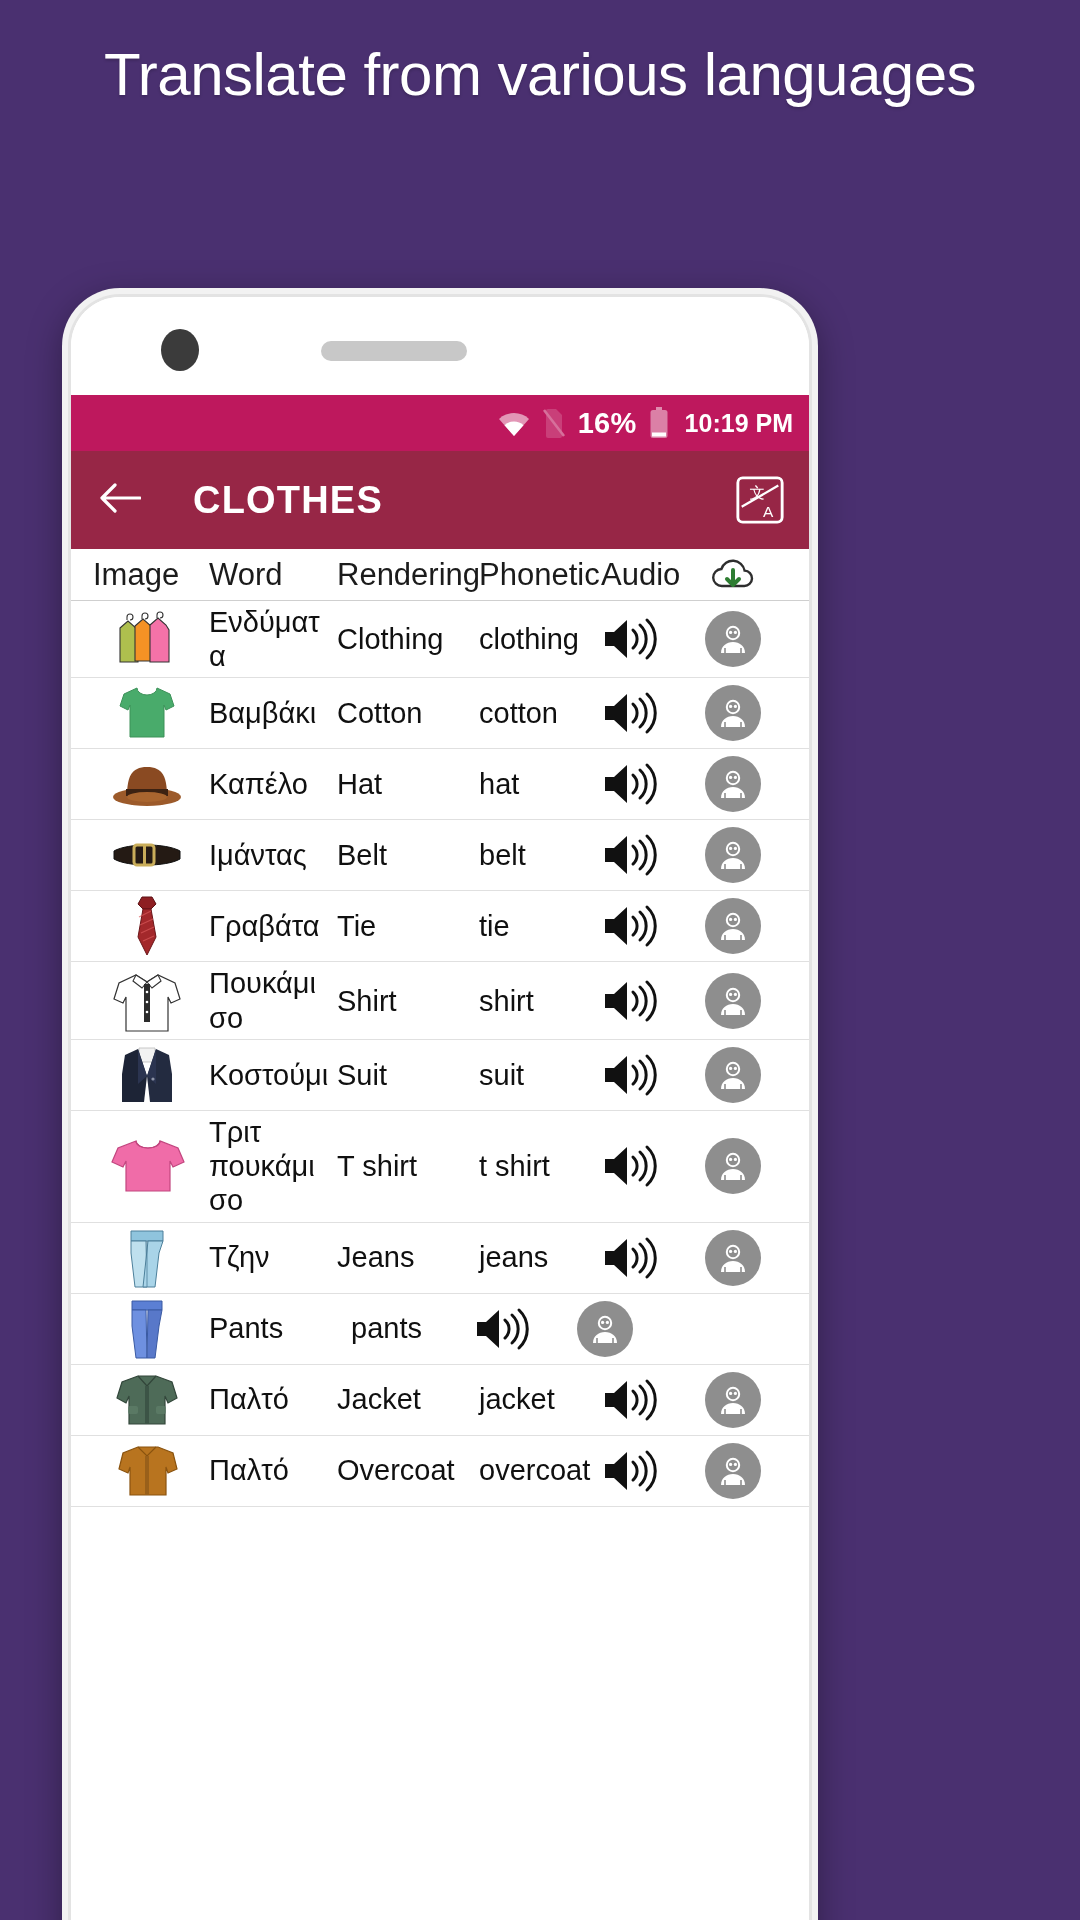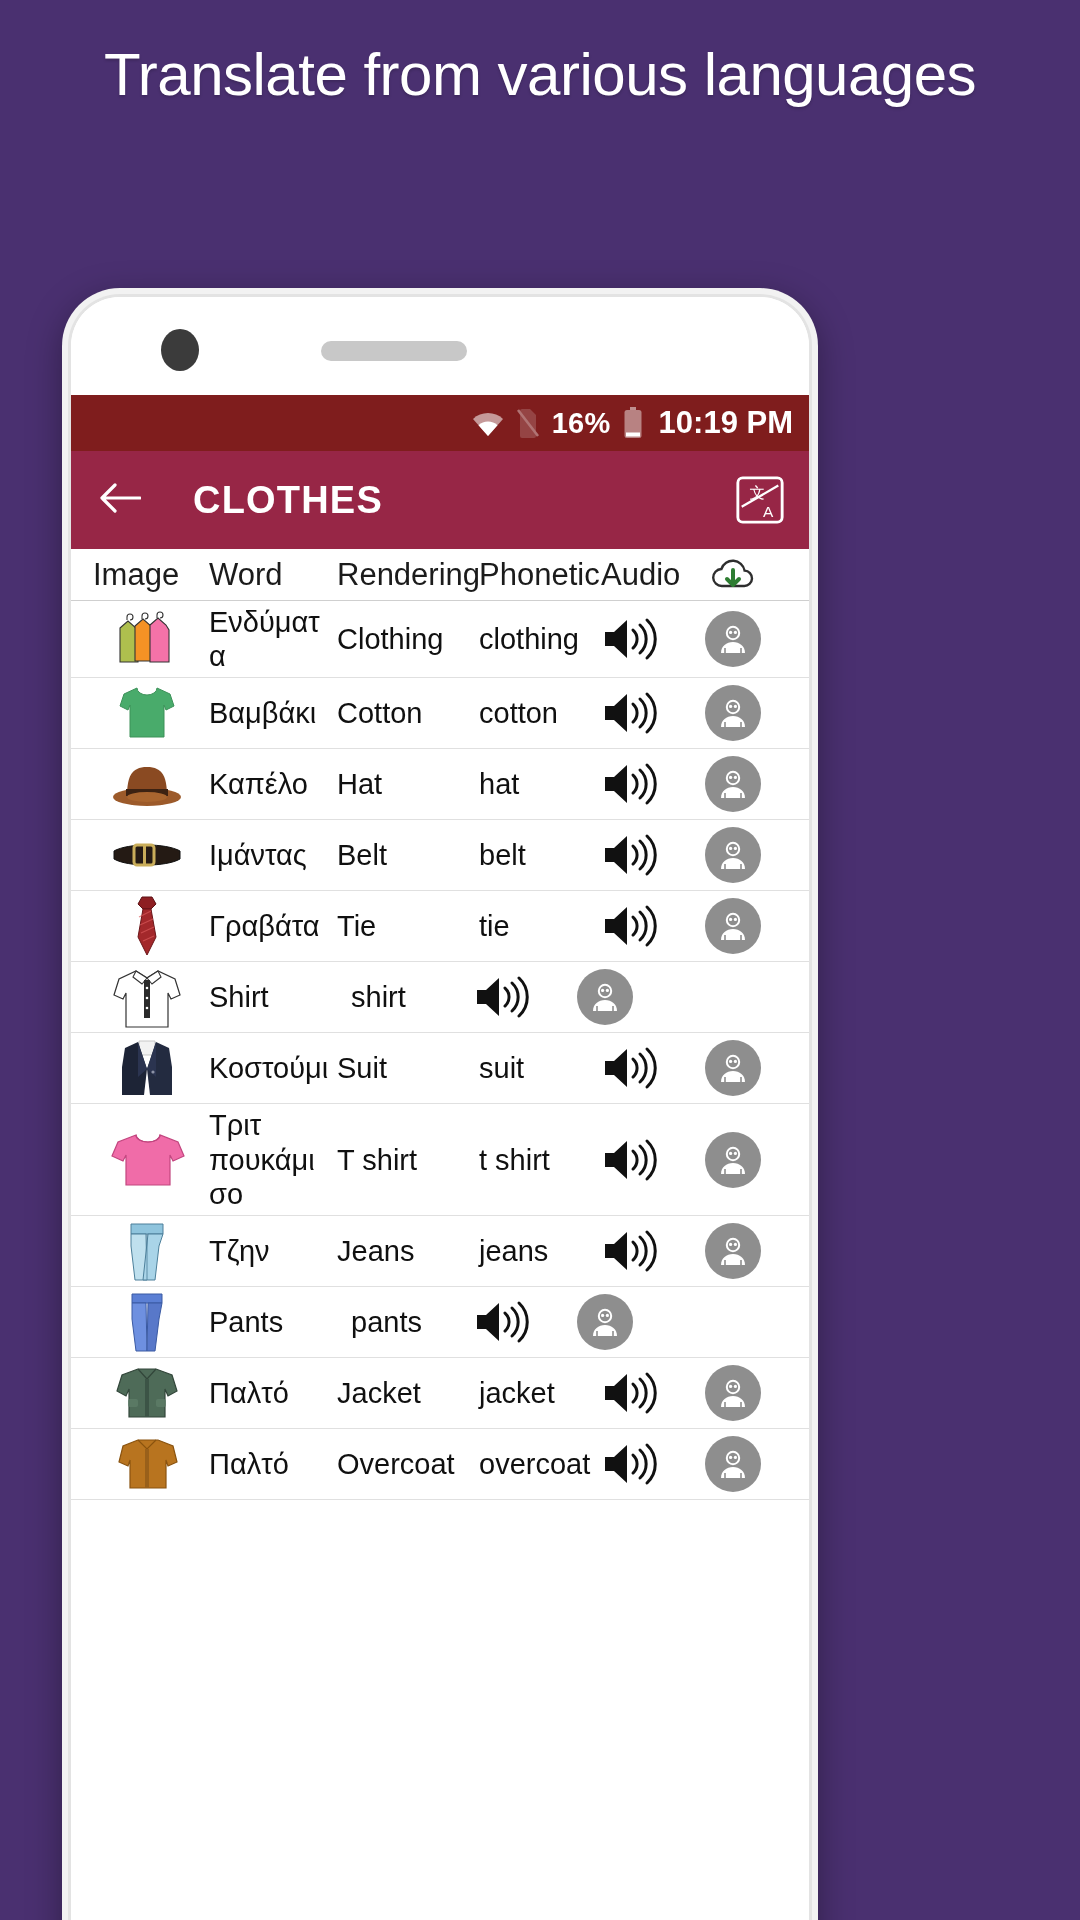--- a/index.html
+++ b/index.html
@@ -73,34 +73,34 @@
     top: 44px;
     width: 146px;
     height: 20px;
     border-radius: 10px;
     background: #c8c8c8;
   }
 
   
   .status-bar {
     height: 56px;
-    background: #7f1d1d;
+    background: #be185d;
     display: flex;
     align-items: center;
     justify-content: flex-end;
     padding-right: 16px;
     gap: 12px;
     color: #ffffff;
   }
   .status-bar .sb-text {
     font-size: 29px;
     font-weight: 700;
     letter-spacing: 0.3px;
   }
-  .sb-time { font-size: 31px; font-weight: 700; margin-left: 4px; }
+  .sb-time { font-size: 25px; font-weight: 700; margin-left: 4px; }
 
   .icon-wifi { width: 32px; height: 26px; display:block; }
   .icon-nosim { width: 24px; height: 30px; display:block; opacity: .38; }
   .icon-batt { width: 20px; height: 32px; display:block; }
 
   
   .app-bar {
     height: 98px;
     background: #972646;
     display: flex;
@@ -432,20 +432,21 @@
       <path d="M28 5l11 7-5 6-9-7z" fill="#fff" stroke="#333" stroke-width="1.1"></path>
       <path d="M50 5L39 12l5 6 9-7z" fill="#fff" stroke="#333" stroke-width="1.1"></path>
       <rect x="36" y="14" width="6" height="38" fill="#2b2b2b"></rect>
       <g fill="#fff">
                   <circle cx="39" cy="22" r="1.3"></circle>
                   <circle cx="39" cy="32" r="1.3"></circle>
                   <circle cx="39" cy="42" r="1.3"></circle>
                 </g>
     </svg>
             </div>
+            <div class="cell word col-word">Πουκάμισο</div>
             <div class="cell col-rend">Shirt</div>
             <div class="cell col-phon">shirt</div>
             <div class="col-aud speaker-cell">
               <svg class="speaker-icon" viewBox="0 0 58 46">
     <path d="M4 16h9L26 4v38L13 30H4z" fill="#111"></path>
     <g fill="none" stroke="#111" stroke-width="3" stroke-linecap="round">
       <path d="M32 14a12 12 0 0 1 0 18"></path>
       <path d="M39 9a19 19 0 0 1 0 28"></path>
       <path d="M46 4a26 26 0 0 1 0 38"></path>
     </g>

